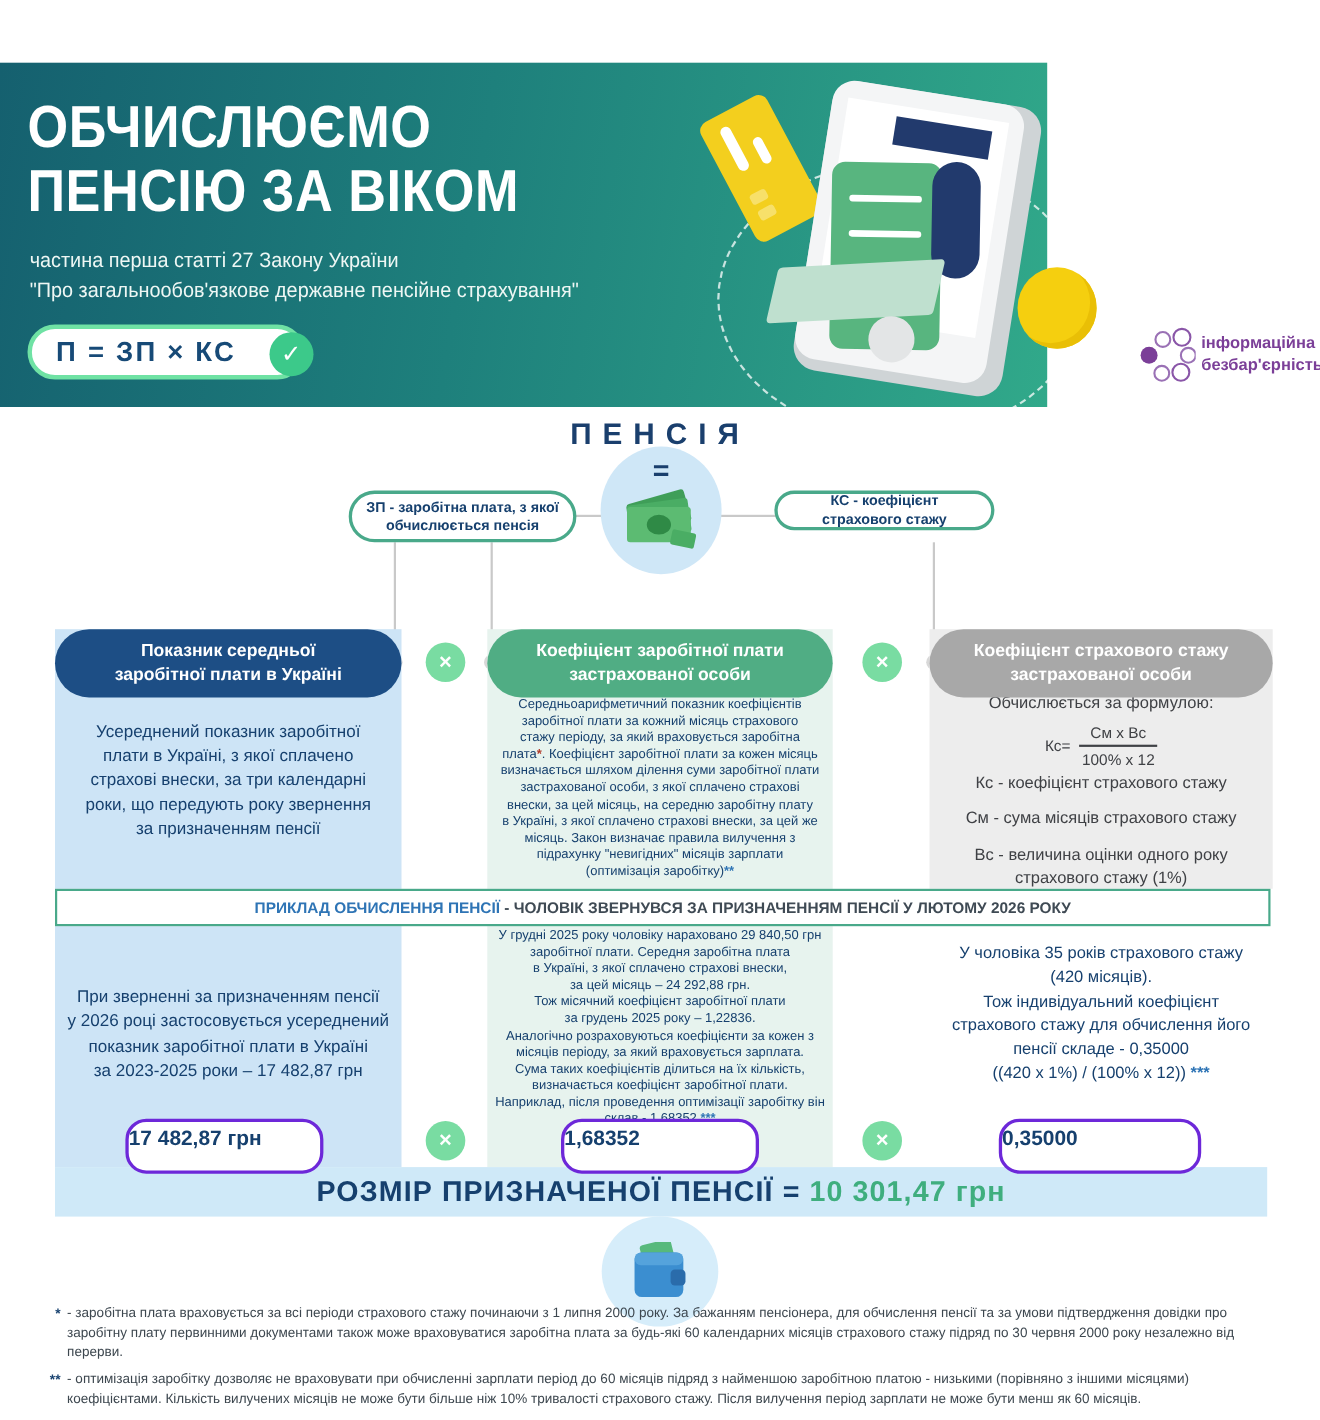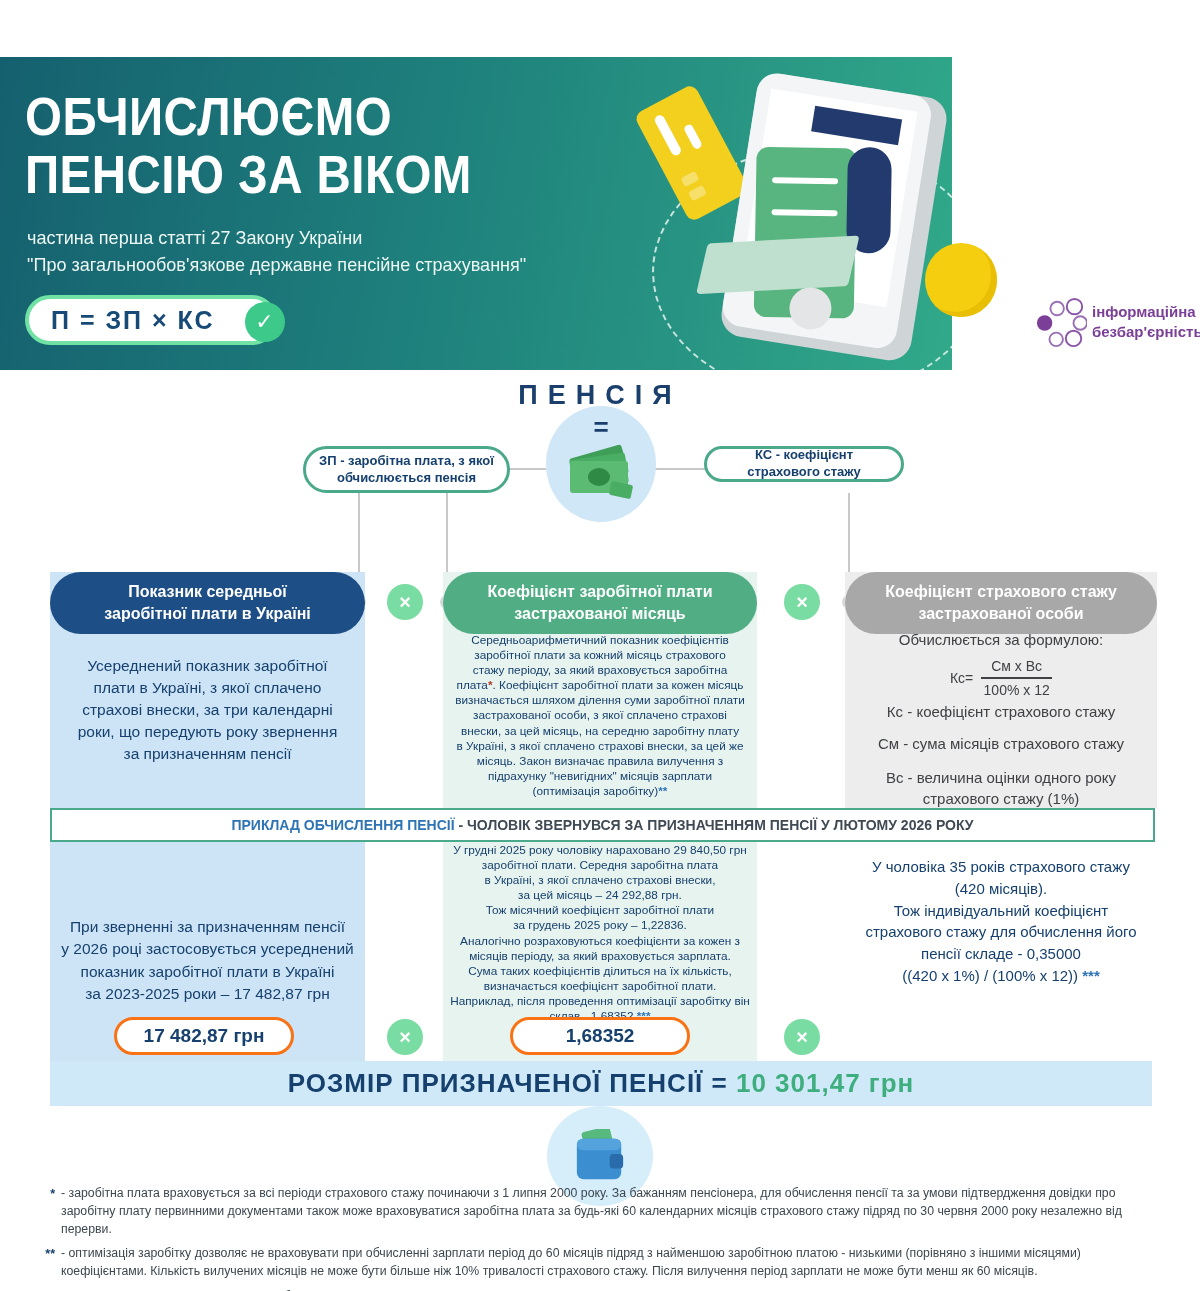--- a/index.html
+++ b/index.html
@@ -47,21 +47,21 @@
   .access-logo-text { left:1092px; top:245px; font-size:15px; font-weight:bold; color:#7b3f98; line-height:1.3; }
 
   
   .pension-title { left:0; top:380px; width:1200px; font-size:27px; font-weight:bold; color:#1a3f6d; letter-spacing:10px; text-align:center; }
   .equals-circle { left:546px; top:406px; width:110px; height:116px; border-radius:50%; background:#cfe7f7; text-align:center; }
   .equals-sign { font-size:26px; font-weight:bold; color:#1a3f6d; margin-top:6px; }
   .hline { height:2px; background:#c9c9c9; }
   .vline { width:2px; background:#c9c9c9; }
   .pill { background:#fff; border:3px solid #49a98a; border-radius:25px; display:flex; align-items:center; justify-content:center;
           font-size:13px; font-weight:bold; color:#16406e; text-align:center; line-height:1.3; }
-  .zp-pill { left:303px; top:446px; width:207px; height:47px; }
+  .zp-pill { left:317px; top:446px; width:207px; height:47px; }
   .ks-pill { left:704px; top:446px; width:200px; height:36px; }
   .dot { width:14px; height:14px; border-radius:50%; background:#d8d8d8; }
   .xcirc { width:36px; height:36px; border-radius:50%; background:#79dca2; color:#fff; font-size:20px; font-weight:bold;
            text-align:center; line-height:36px; z-index:5; }
 
   
   .colwrap1 { left:50px; top:572px; width:315px; height:489px; background:#cde4f6; }
   .colwrap2 { left:443px; top:572px; width:314px; height:489px; background:#e7f3ee; }
   .colwrap3 { left:845px; top:572px; width:312px; height:236px; background:#ededed; }
   .colhead { height:62px; border-radius:31px; display:flex; align-items:center; justify-content:center;
@@ -81,25 +81,25 @@
   .legend-ks { left:845px; top:703px; width:312px; font-size:15px; color:#3f4145; }
   .legend-sm { left:845px; top:735px; width:312px; font-size:15px; color:#3f4145; }
   .legend-vs { left:845px; top:767px; width:312px; font-size:15px; line-height:1.4; color:#3f4145; }
 
   
   .banner { left:50px; top:808px; width:1105px; height:34px; background:#fff; border:2px solid #49a98a;
             text-align:center; line-height:30px; font-size:14px; font-weight:bold; z-index:6; }
   .banner .hl { color:#2e74b5; }
   .banner .rest { color:#3f4a54; }
 
-  .ex1 { left:50px; top:896px; width:315px; font-size:15.5px; line-height:1.45; color:#16406e;margin-top:20px; }
+  .ex1 { left:50px; top:896px; width:315px; font-size:15.5px; line-height:1.45; color:#16406e; }
   .ex2 { left:445px; top:843px; width:310px; font-size:11.8px; line-height:1.28; color:#16406e; }
   .ex3 { left:845px; top:856px; width:312px; font-size:15px; line-height:1.45; color:#16406e; }
-  .valpill { top:1017px; height:38px; background:#fff; border:3px solid #f97316; border-radius:19px;
-             text-align:center; line-height:32px; font-size:19px; font-weight:bold; color:#16406e; z-index:4; }
+  .valpill { top:1017px; height:50px; background:#fff; border:3px solid #6d28d9; border-radius:19px;
+             line-height:32px; font-size:19px; font-weight:bold; color:#16406e; z-index:4; }
   .val1 { left:114px; width:180px; }
   .val2 { left:510px; width:180px; }
   .val3 { left:908px; width:184px; }
 
   
   .result-bar { left:50px; top:1061px; width:1102px; height:45px; background:#cfe9f8; text-align:center; line-height:45px; }
   .result-bar .rlabel { font-size:26px; font-weight:bold; color:#16406e; letter-spacing:1px; }
   .result-bar .rvalue { font-size:26px; font-weight:bold; color:#3fae7e; letter-spacing:1px; }
   .wallet-circle { left:547px; top:1106px; width:106px; height:100px; border-radius:50%; background:#d6edfa;
                    display:flex; align-items:center; justify-content:center; }
@@ -201,21 +201,21 @@
   <div class="abs xcirc" style="left:387px; top:584px;">×</div>
   <div class="abs xcirc" style="left:784px; top:584px;">×</div>
 
   <div class="abs colwrap1"></div>
   <div class="abs colwrap2"></div>
   <div class="abs colwrap3"></div>
 
   <div class="abs colhead colhead1 pre">Показник середньої
 заробітної плати в Україні</div>
   <div class="abs colhead colhead2 pre">Коефіцієнт заробітної плати
-застрахованої місяць</div>
+застрахованої особи</div>
   <div class="abs colhead colhead3 pre">Коефіцієнт страхового стажу
 застрахованої особи</div>
 
   <div class="abs body2 center"><span class="pre">Середньоарифметичний показник коефіцієнтів
 заробітної плати за кожний місяць страхового
 стажу періоду, за який враховується заробітна
 плата</span><span class="star-red">*</span><span class="pre">. Коефіцієнт заробітної плати за кожен місяць
 визначається шляхом ділення суми заробітної плати
 застрахованої особи, з якої сплачено страхові
 внески, за цей місяць, на середню заробітну плату
@@ -265,20 +265,21 @@
 
   <div class="abs ex3 center"><span class="pre">У чоловіка 35 років страхового стажу
 (420 місяців).
 Тож індивідуальний коефіцієнт
 страхового стажу для обчислення його
 пенсії складе - 0,35000
 ((420 х 1%) / (100% х 12)) </span><span class="stars-blue">***</span></div>
 
   <div class="abs valpill val1">17 482,87 грн</div>
   <div class="abs valpill val2">1,68352</div>
+  <div class="abs valpill val3">0,35000</div>
 
   <div class="abs xcirc" style="left:387px; top:1019px;">×</div>
   <div class="abs xcirc" style="left:784px; top:1019px;">×</div>
 
   <div class="abs result-bar"><span class="rlabel">РОЗМІР ПРИЗНАЧЕНОЇ ПЕНСІЇ = </span><span class="rvalue">10 301,47 грн</span></div>
 
   <div class="abs wallet-circle">
     <svg width="58" height="54" viewBox="0 0 60 56">
       <rect x="12" y="0" width="30" height="18" rx="3" fill="#57b97c" transform="rotate(-14 27 9)"></rect>
       <rect x="6" y="10" width="46" height="42" rx="7" fill="#3b8ed0"></rect>

